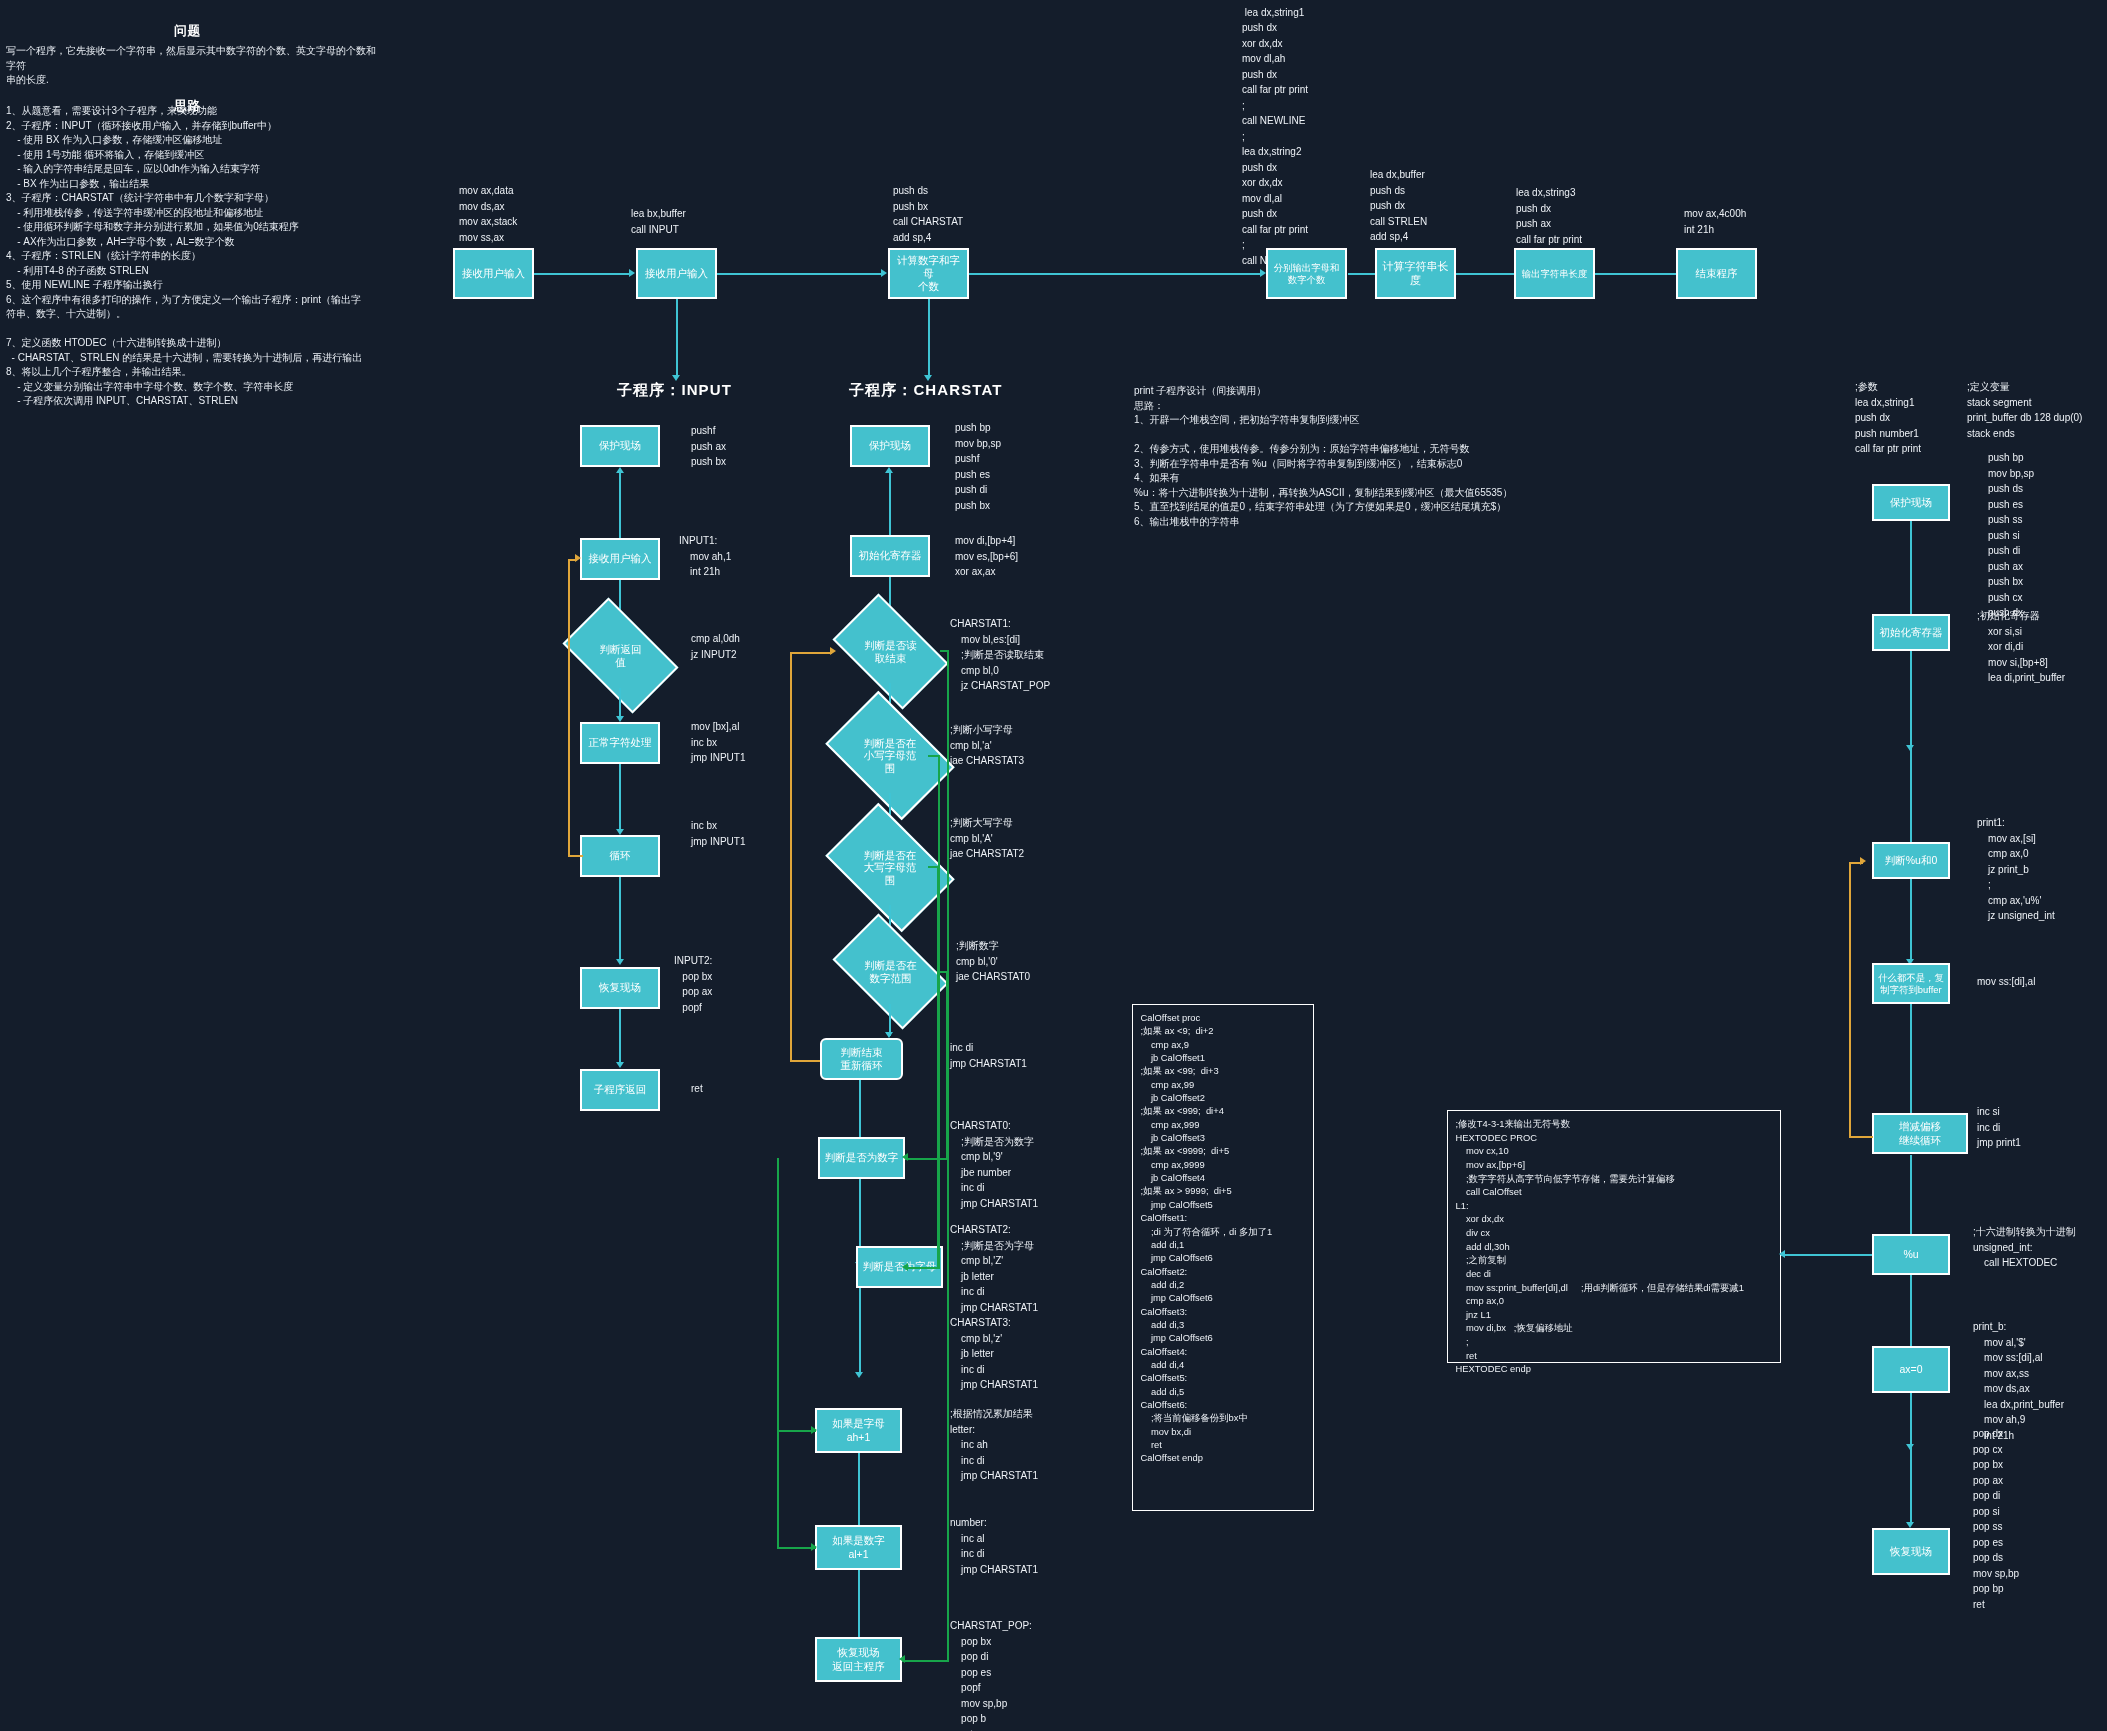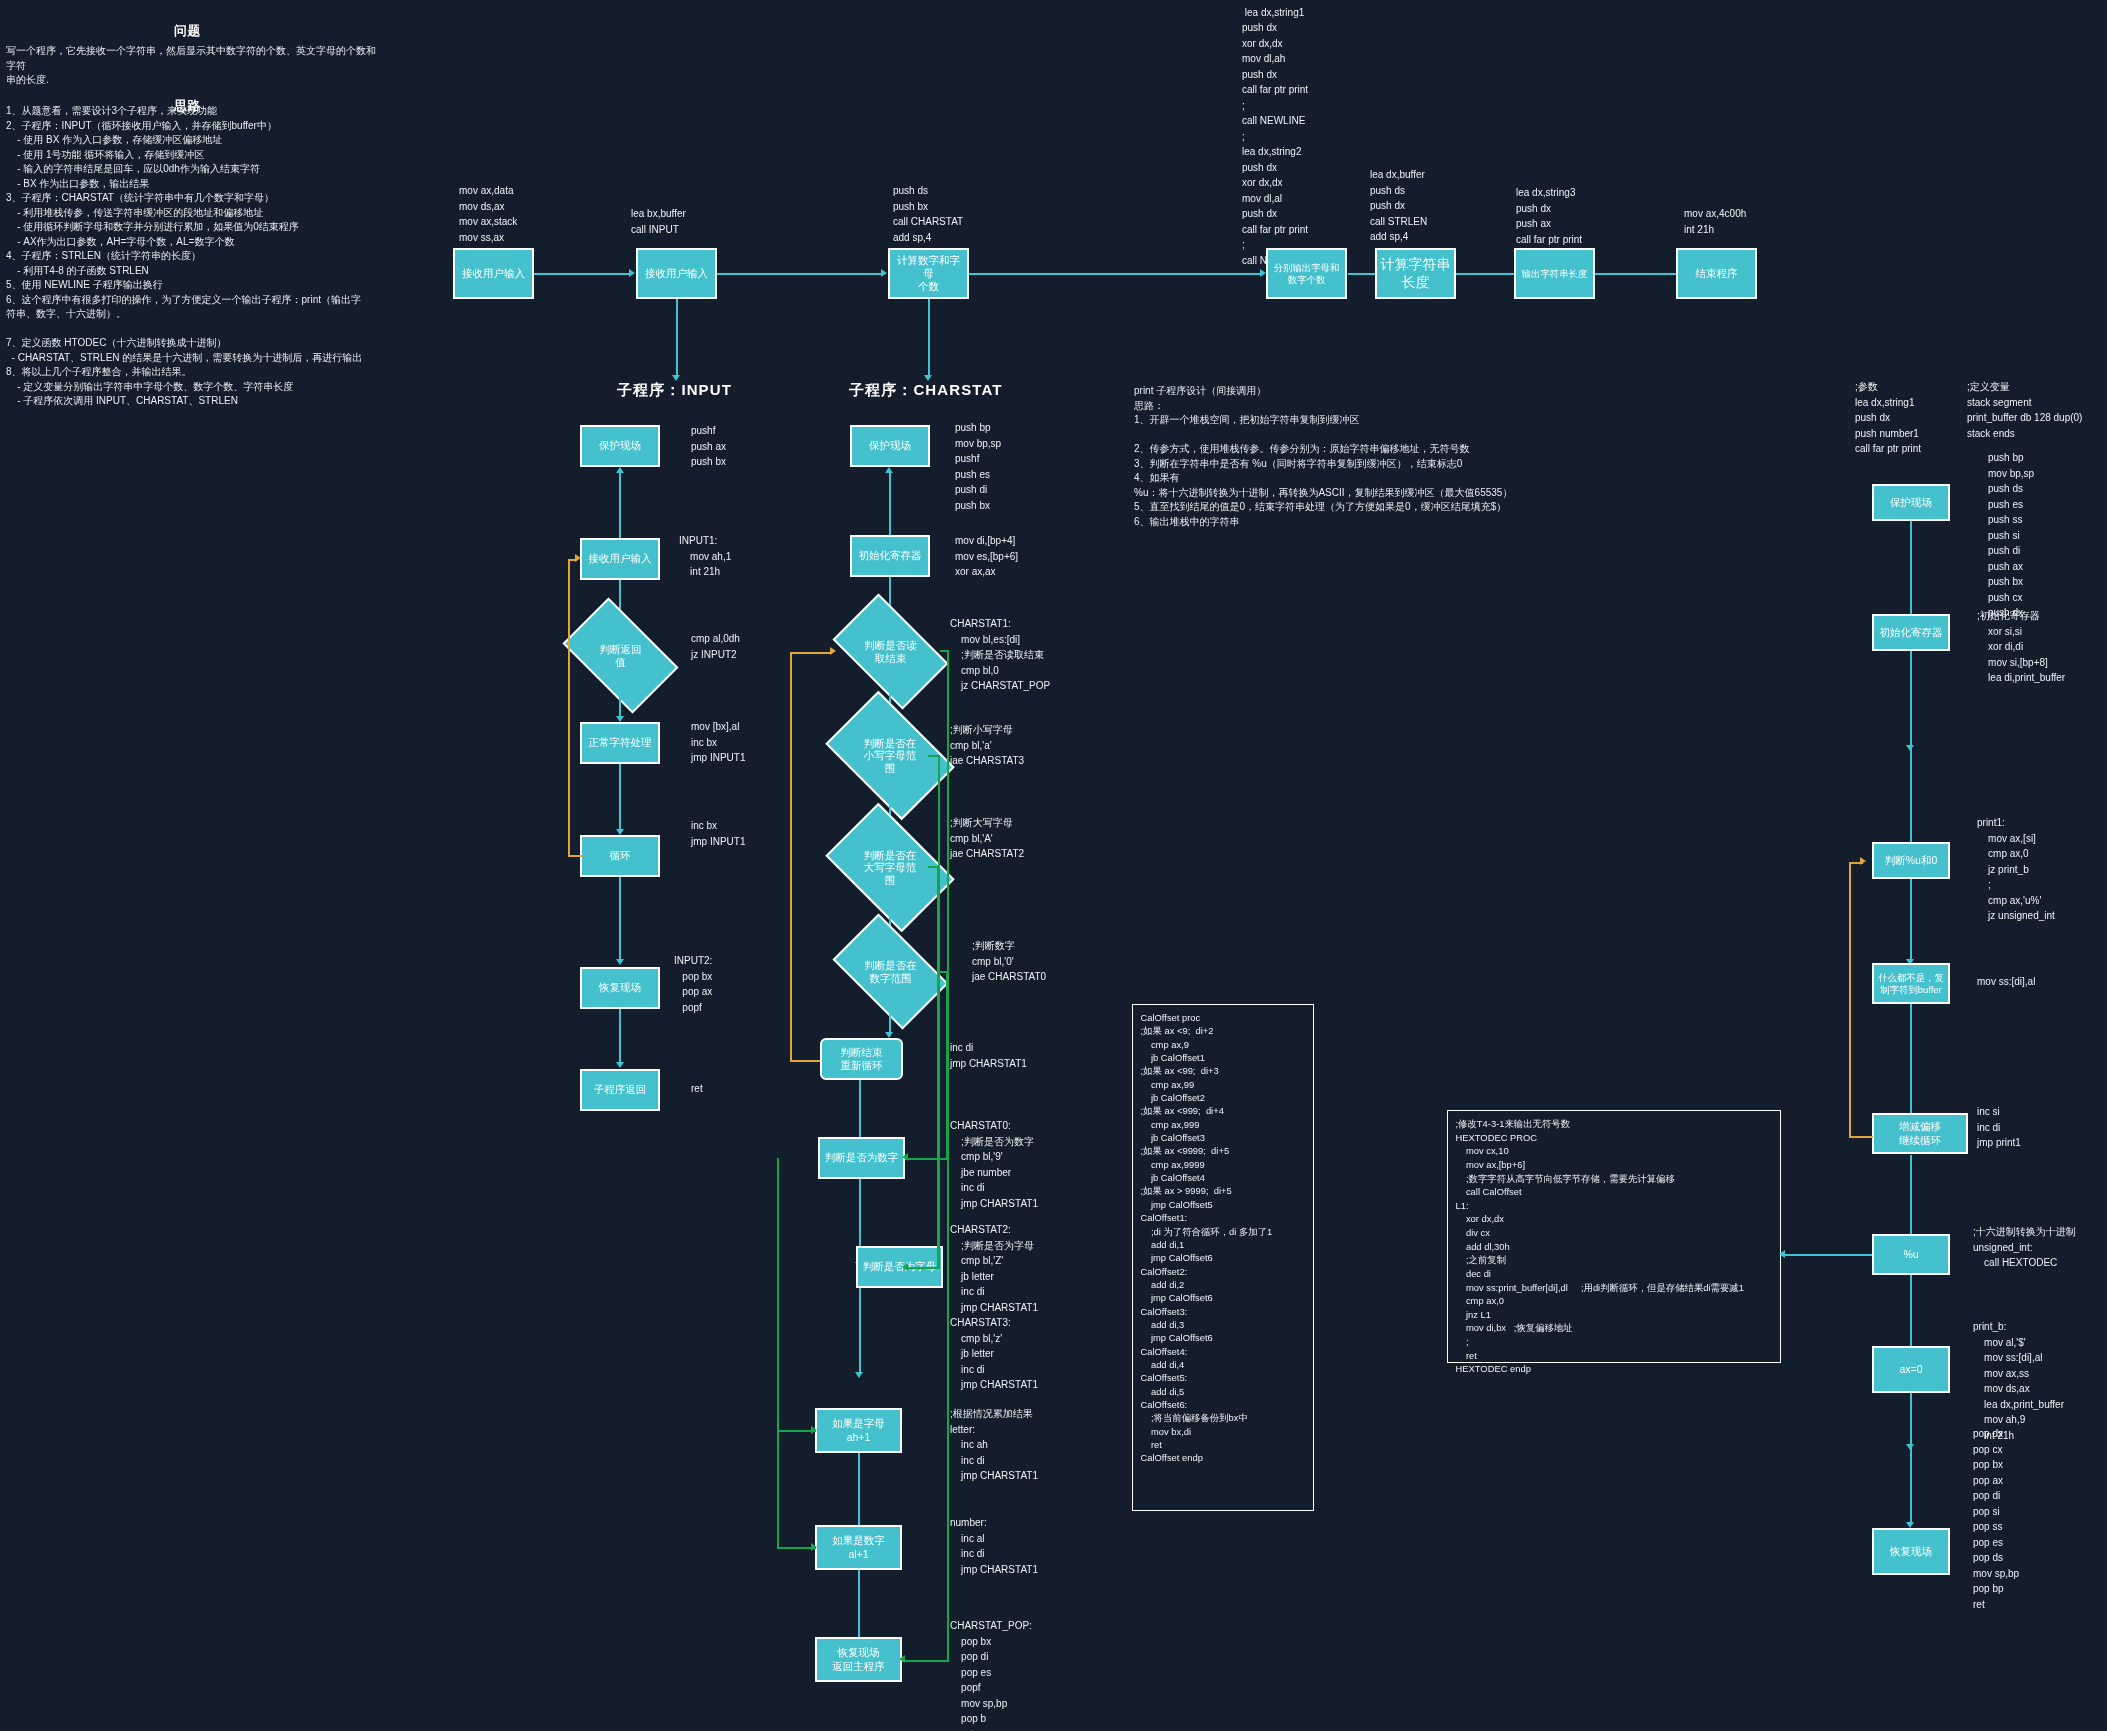--- a/index.html
+++ b/index.html
@@ -124,21 +124,21 @@
 <div class="node" style="left:1266px;top:248px;width:81px;height:51px;white-space:pre-line;font-size:9.4px;">分别输出字母和
 数字个数</div>
 <div class="ln lnh" style="left:1348px;top:273px;width:98px;"></div>
 <div class="arrow-r" style="left:1443px;top:269px;"></div>
 
 <div class="abs code" style="left:1370px;top:167px;">lea dx,buffer
 push ds
 push dx
 call STRLEN
 add sp,4</div>
-<div class="node" style="left:1375px;top:248px;width:81px;height:51px;font-size:14px;">计算字符串长度</div>
+<div class="node" style="left:1375px;top:248px;width:81px;height:51px;font-size:11px;">计算字符串长度</div>
 <div class="ln lnh" style="left:1456px;top:273px;width:98px;"></div>
 <div class="arrow-r" style="left:1551px;top:269px;"></div>
 
 <div class="abs code" style="left:1516px;top:185px;">lea dx,string3
 push dx
 push ax
 call far ptr print</div>
 <div class="node" style="left:1514px;top:248px;width:81px;height:51px;font-size:9.4px;">输出字符串长度</div>
 <div class="ln lnh" style="left:1595px;top:273px;width:98px;"></div>
 <div class="arrow-r" style="left:1691px;top:269px;"></div>
@@ -261,21 +261,21 @@
 cmp bl,'A'
 jae CHARSTAT2</div>
 <div class="ln lnv" style="left:889px;top:905px;height:32px;"></div>
 <div class="arrow-d" style="left:885px;top:933px;"></div>
 
 <div class="diamond" style="left:841px;top:939px;width:99px;height:65px;">
   <div class="dshape"></div>
   <div class="dtext" style="white-space:pre-line;">判断是否在
 数字范围</div>
 </div>
-<div class="abs code" style="left:972px;top:938px;">;判断数字
+<div class="abs code" style="left:950px;top:938px;padding-left:6px;">;判断数字
 cmp bl,'0'
 jae CHARSTAT0</div>
 <div class="ln lnv" style="left:889px;top:1004px;height:32px;"></div>
 <div class="arrow-d" style="left:885px;top:1032px;"></div>
 
 <div class="node" style="left:820px;top:1038px;width:83px;height:42px;white-space:pre-line;border-radius:6px;">判断结束
 重新循环</div>
 <div class="abs code" style="left:950px;top:1040px;">inc di
 jmp CHARSTAT1</div>
 <div class="ln lnv" style="left:859px;top:1080px;height:75px;"></div>

